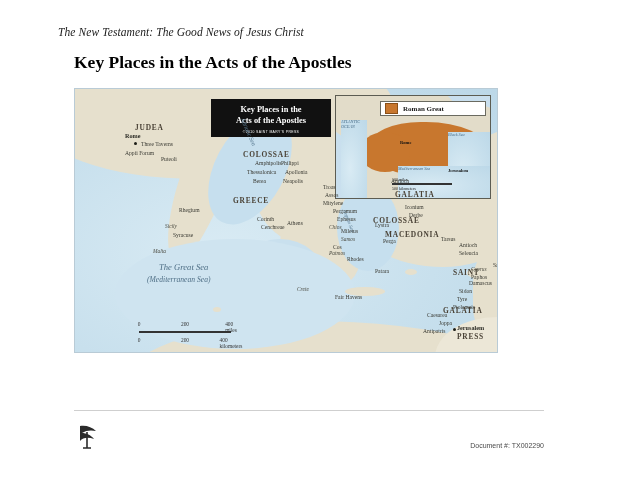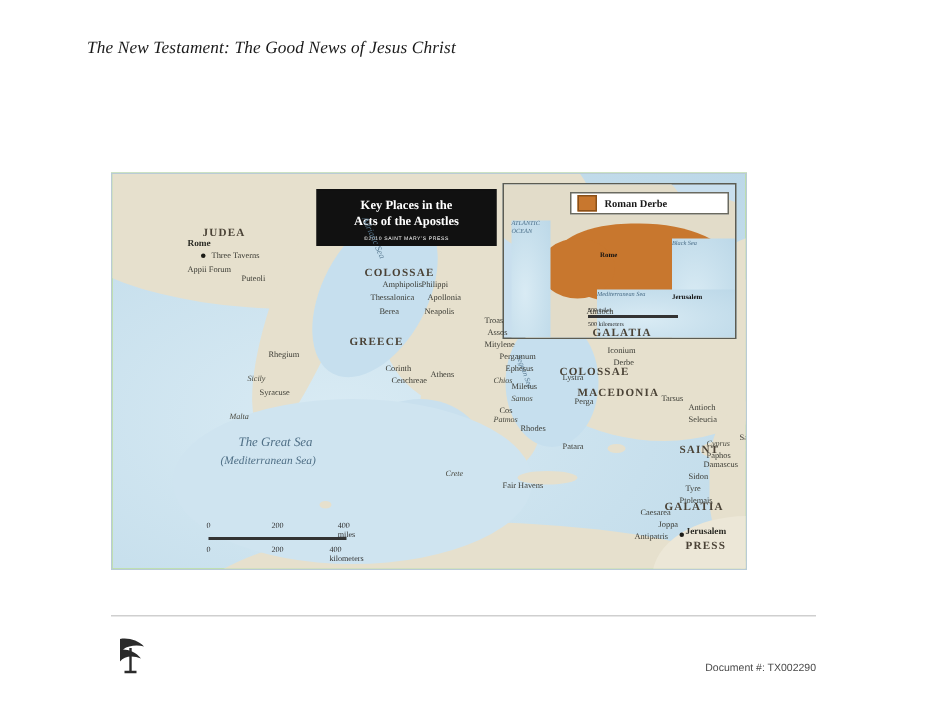--- a/index.html
+++ b/index.html
@@ -41,25 +41,24 @@
     color: #000000;
   }
 
   
   .map-panel {
     position: absolute;
     left: 74px;
     top: 88px;
     width: 424px;
     height: 265px;
-    background: #bef264;
+    background: #86efac;
     overflow: hidden;
     border: 1px solid #b9cbd6;
     box-sizing: border-box;
-    margin-top: 27px;
   }
   
   .sea {
     position: absolute;
     inset: 0;
     background:
       radial-gradient(ellipse at 35% 62%, #d9ebf4 0%, #c8e0ed 55%, #bcd8e8 100%);
   }
   
   .land {
@@ -287,20 +286,21 @@
     font-size: 7px;
     color: #4a4a4a;
   }
 </style>
 </head>
 <body>
 
 <div class="slide">
 
   <div class="header-line">The New Testament: The Good News of Jesus Christ</div>
+  <div class="slide-title">Key Places in the Acts of the Apostles</div>
 
   <div class="map-panel">
     <div class="sea"></div>
 
     <div class="land" style="left:-40px; top:-60px; width:360px; height:150px; border-radius:40% 60% 55% 45% / 60% 55% 45% 40%;"></div>
     <div class="land" style="left:180px; top:40px; width:130px; height:120px; border-radius:50% 40% 45% 55% / 45% 55% 50% 50%;"></div>
     <div class="land" style="left:205px; top:120px; width:80px; height:80px; border-radius:45% 55% 40% 60%;"></div>
     <div class="land" style="left:100px; top:28px; width:48px; height:150px; transform:rotate(22deg); border-radius:45% 55% 35% 65% / 30% 30% 70% 70%;"></div>
     <div class="land" style="left:141px; top:190px; width:26px; height:17px; border-radius:50%;"></div>
     <div class="land" style="left:278px; top:58px; width:180px; height:120px; border-radius:45% 55% 50% 50% / 55% 45% 55% 45%;"></div>
@@ -329,21 +329,21 @@
 
     <div class="inset">
       <div class="inset-land" style="left:-10px; top:-18px; width:130px; height:70px;"></div>
       <div class="inset-land" style="left:10px; top:62px; width:150px; height:60px;"></div>
       <div class="inset-land" style="left:96px; top:8px; width:80px; height:70px;"></div>
       <div class="inset-empire" style="left:34px; top:26px; width:118px; height:54px; border-radius:45% 55% 50% 50%;"></div>
       <div class="inset-empire" style="left:24px; top:36px; width:50px; height:40px;"></div>
 
       <div class="legend-box">
         <div class="legend-swatch"></div>
-        <div class="legend-text">Roman Derbe</div>
+        <div class="legend-text">Roman Great</div>
       </div>
 
       <div class="inset-label sea" style="left:5px; top:24px; width:26px; white-space:normal; line-height:1.1;">ATLANTIC OCEAN</div>
       <div class="inset-label city" style="left:64px; top:44px;">Rome</div>
       <div class="inset-label sea" style="left:112px; top:36px;">Black Sea</div>
       <div class="inset-label sea" style="left:62px; top:70px;">Mediterranean Sea</div>
       <div class="inset-label city" style="left:112px; top:72px;">Jerusalem</div>
 
       <div class="inset-scale">
         <div>500 miles</div>

